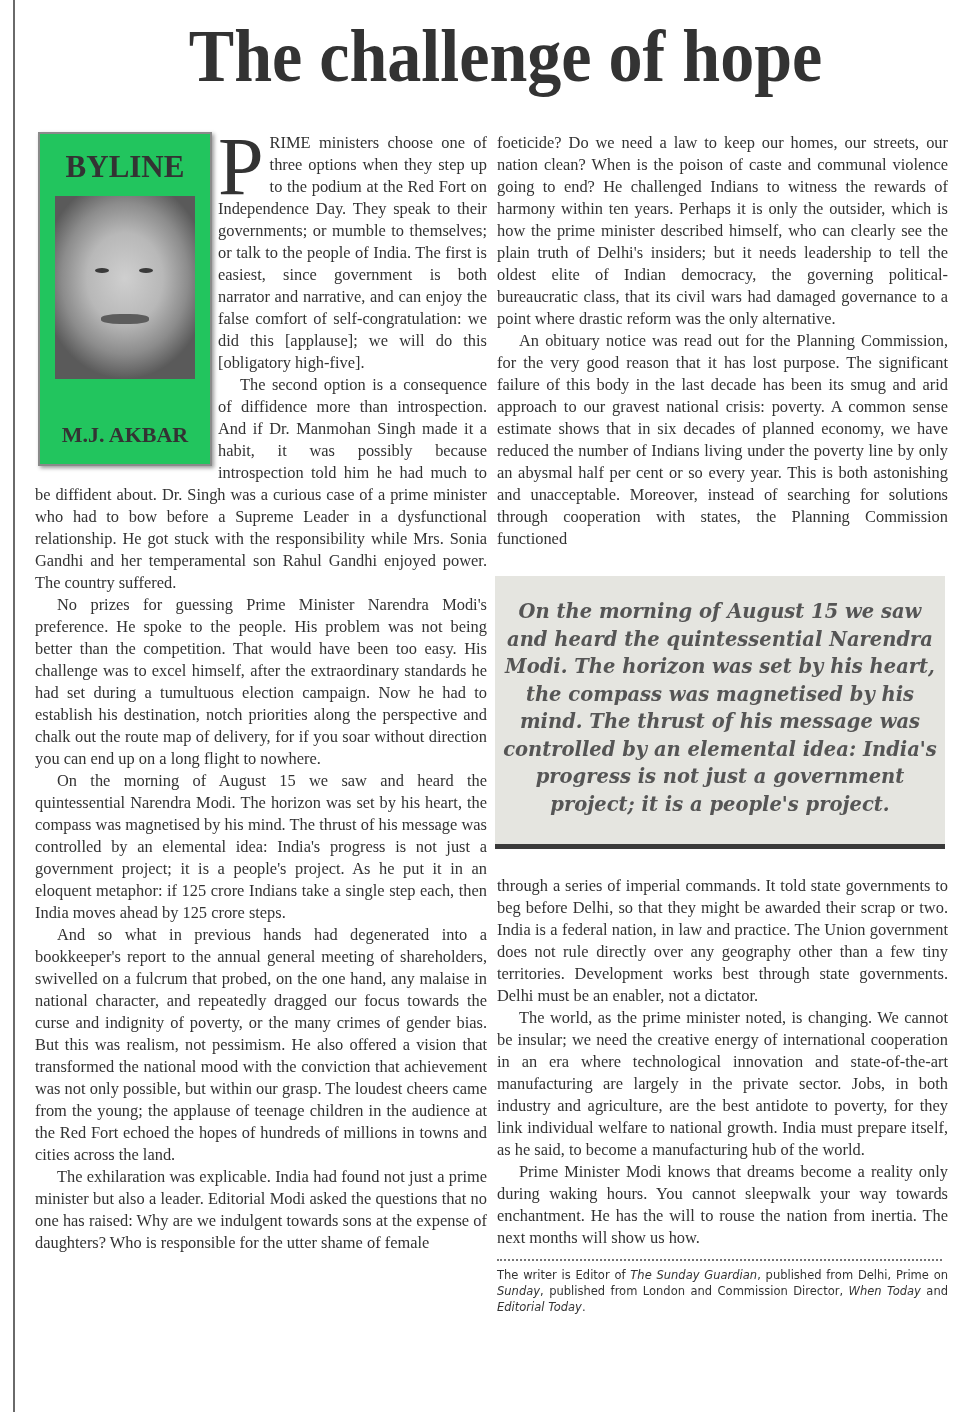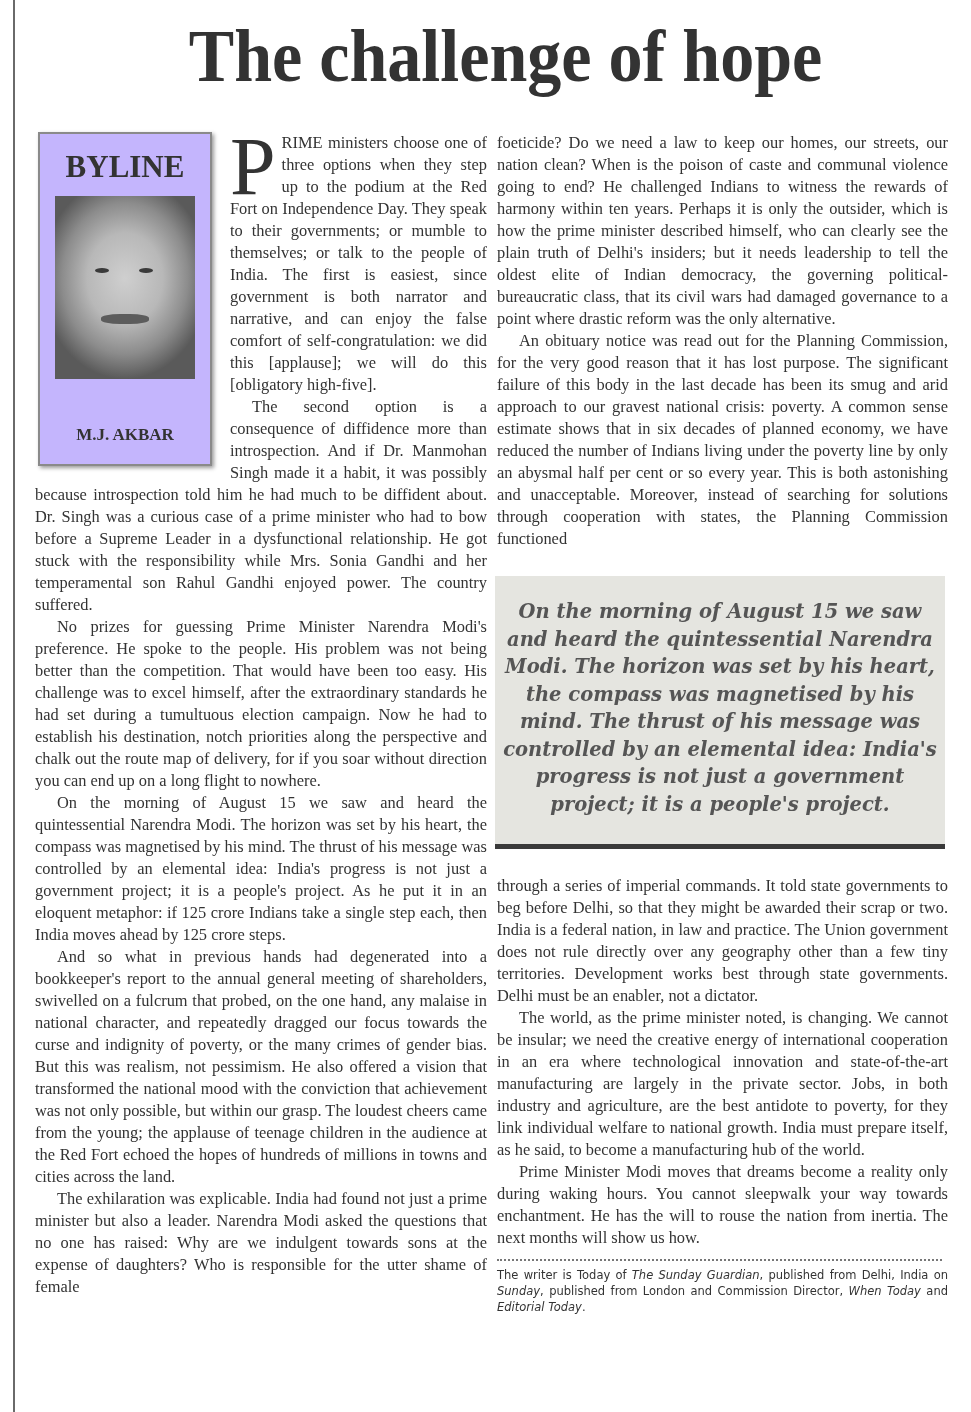--- a/index.html
+++ b/index.html
@@ -14,33 +14,33 @@
     font-family: "Liberation Serif", "DejaVu Serif", serif;
     font-size: 74px; font-weight: bold; color: #333333; letter-spacing: 0px;
     transform: scaleX(0.92); transform-origin: center; margin: 0;
   }
   .col { position: absolute; top: 132px; font-size: 16.4px; line-height: 22px; text-align: justify; font-family: "Liberation Serif", serif; }
   .col p { margin: 0; text-indent: 22px; }
   .col p.first { text-indent: 0; }
   .col-left { left: 35px; width: 452px; }
   .col-right { left: 497px; width: 451px; }
   .byline-box {
-    float: left; width: 170px; height: 330px; margin: 0 18px 8px 3px;
+    float: left; width: 170px; height: 330px; margin: 0 6px 8px 3px;
     border: 2px solid #8a8a8a; box-shadow: 2px 2px 4px #9a9a9a;
-    text-align: center; position: relative; background: #c4b5fd;
+    text-align: center; position: relative; background: #22c55e;
   }
   .byline-title { font-family: "Liberation Serif", serif; font-weight: bold; font-size: 31px; color: #333; margin-top: 22px; letter-spacing: 0px; }
   .byline-photo {
     width: 140px; height: 183px; margin: 18px auto 0 auto;
     background: radial-gradient(ellipse 60% 55% at 50% 45%, #cfcfcf 0%, #b8b8b8 45%, #8c8c8c 75%, #5a5a5a 100%);
     position: relative;
   }
   .byline-photo .face-eye { position: absolute; width: 14px; height: 5px; background: #3a3a3a; border-radius: 50%; top: 72px; }
   .byline-photo .face-mustache { position: absolute; left: 46px; top: 118px; width: 48px; height: 10px; background: #5c5c5c; border-radius: 40%; }
-  .byline-name { font-family: "Liberation Serif", serif; font-weight: bold; font-size: 17px; color: #333; position: absolute; bottom: 18px; left: 0; right: 0; }
+  .byline-name { font-family: "Liberation Serif", serif; font-weight: bold; font-size: 22px; color: #333; position: absolute; bottom: 18px; left: 0; right: 0; }
   .dropcap { float: left; font-family: "Liberation Serif", serif; font-size: 82px; line-height: 62px; margin: 4px 6px 0 0; color: #333; }
   .pullquote {
     margin: 26px 0 26px -2px; width: 450px; background: #e5e5e0; border-bottom: 5px solid #3a3a3a;
     padding: 22px 8px 26px 8px; box-sizing: border-box; text-align: center;
     font-family: "DejaVu Serif", serif; font-style: italic; font-weight: bold; font-size: 19.5px; line-height: 27.5px; color: #555555;
   }
   .footnote-rule { border-top: 2px dotted #777; margin: 10px 0 6px 0; width: 445px; }
   .footnote { font-family: "DejaVu Sans", sans-serif; font-size: 11.5px; line-height: 16px; color: #333; text-align: justify; }
   .footnote i { font-style: italic; }
 </style>
@@ -59,25 +59,25 @@
       <span class="face-eye" style="left:84px"></span>
       <span class="face-mustache"></span>
     </div>
     <div class="byline-name">M.J. AKBAR</div>
   </div>
   <p class="first"><span class="dropcap">P</span><span>RIME ministers choose one of three options when they step up to the podium at the Red Fort on Independence Day. They speak to their governments; or mumble to themselves; or talk to the people of India. The first is easiest, since government is both narrator and narrative, and can enjoy the false comfort of self-congratulation: we did this [applause]; we will do this [obligatory high-five].</span></p>
   <p>The second option is a consequence of diffidence more than introspection. And if Dr. Manmohan Singh made it a habit, it was possibly because introspection told him he had much to be diffident about. Dr. Singh was a curious case of a prime minister who had to bow before a Supreme Leader in a dysfunctional relationship. He got stuck with the responsibility while Mrs. Sonia Gandhi and her temperamental son Rahul Gandhi enjoyed power. The country suffered.</p>
   <p>No prizes for guessing Prime Minister Narendra Modi's preference. He spoke to the people. His problem was not being better than the competition. That would have been too easy. His challenge was to excel himself, after the extraordinary standards he had set during a tumultuous election campaign. Now he had to establish his destination, notch priorities along the perspective and chalk out the route map of delivery, for if you soar without direction you can end up on a long flight to nowhere.</p>
   <p>On the morning of August 15 we saw and heard the quintessential Narendra Modi. The horizon was set by his heart, the compass was magnetised by his mind. The thrust of his message was controlled by an elemental idea: India's progress is not just a government project; it is a people's project. As he put it in an eloquent metaphor: if 125 crore Indians take a single step each, then India moves ahead by 125 crore steps.</p>
   <p>And so what in previous hands had degenerated into a bookkeeper's report to the annual general meeting of shareholders, swivelled on a fulcrum that probed, on the one hand, any malaise in national character, and repeatedly dragged our focus towards the curse and indignity of poverty, or the many crimes of gender bias. But this was realism, not pessimism. He also offered a vision that transformed the national mood with the conviction that achievement was not only possible, but within our grasp. The loudest cheers came from the young; the applause of teenage children in the audience at the Red Fort echoed the hopes of hundreds of millions in towns and cities across the land.</p>
-  <p>The exhilaration was explicable. India had found not just a prime minister but also a leader. Narendra Modi asked the questions that no one has raised: Why are we indulgent towards sons at the expense of daughters? Who is responsible for the utter shame of female</p>
+  <p>The exhilaration was explicable. India had found not just a prime minister but also a leader. Editorial Modi asked the questions that no one has raised: Why are we indulgent towards sons at the expense of daughters? Who is responsible for the utter shame of female</p>
 </div>
 
 <div class="col col-right">
   <p class="first">foeticide? Do we need a law to keep our homes, our streets, our nation clean? When is the poison of caste and communal violence going to end? He challenged Indians to witness the rewards of harmony within ten years. Perhaps it is only the outsider, which is how the prime minister described himself, who can clearly see the plain truth of Delhi's insiders; but it needs leadership to tell the oldest elite of Indian democracy, the governing political-bureaucratic class, that its civil wars had damaged governance to a point where drastic reform was the only alternative.</p>
   <p>An obituary notice was read out for the Planning Commission, for the very good reason that it has lost purpose. The significant failure of this body in the last decade has been its smug and arid approach to our gravest national crisis: poverty. A common sense estimate shows that in six decades of planned economy, we have reduced the number of Indians living under the poverty line by only an abysmal half per cent or so every year. This is both astonishing and unacceptable. Moreover, instead of searching for solutions through cooperation with states, the Planning Commission functioned</p>
   <div class="pullquote">On the morning of August 15 we saw and heard the quintessential Narendra Modi. The horizon was set by his heart, the compass was magnetised by his mind. The thrust of his message was controlled by an elemental idea: India's progress is not just a government project; it is a people's project.</div>
   <p class="first">through a series of imperial commands. It told state governments to beg before Delhi, so that they might be awarded their scrap or two. India is a federal nation, in law and practice. The Union government does not rule directly over any geography other than a few tiny territories. Development works best through state governments. Delhi must be an enabler, not a dictator.</p>
   <p>The world, as the prime minister noted, is changing. We cannot be insular; we need the creative energy of international cooperation in an era where technological innovation and state-of-the-art manufacturing are largely in the private sector. Jobs, in both industry and agriculture, are the best antidote to poverty, for they link individual welfare to national growth. India must prepare itself, as he said, to become a manufacturing hub of the world.</p>
-  <p>Prime Minister Modi moves that dreams become a reality only during waking hours. You cannot sleepwalk your way towards enchantment. He has the will to rouse the nation from inertia. The next months will show us how.</p>
+  <p>Prime Minister Modi knows that dreams become a reality only during waking hours. You cannot sleepwalk your way towards enchantment. He has the will to rouse the nation from inertia. The next months will show us how.</p>
   <div class="footnote-rule"></div>
-  <div class="footnote"><span>The writer is Today of </span><i>The Sunday Guardian</i><span>, published from Delhi, India on </span><i>Sunday</i><span>, published from London and Commission Director, </span><i>When Today</i><span> and </span><i>Editorial Today</i><span>.</span></div>
+  <div class="footnote"><span>The writer is Editor of </span><i>The Sunday Guardian</i><span>, published from Delhi, Prime on </span><i>Sunday</i><span>, published from London and Commission Director, </span><i>When Today</i><span> and </span><i>Editorial Today</i><span>.</span></div>
 </div>
 
 </body></html>

